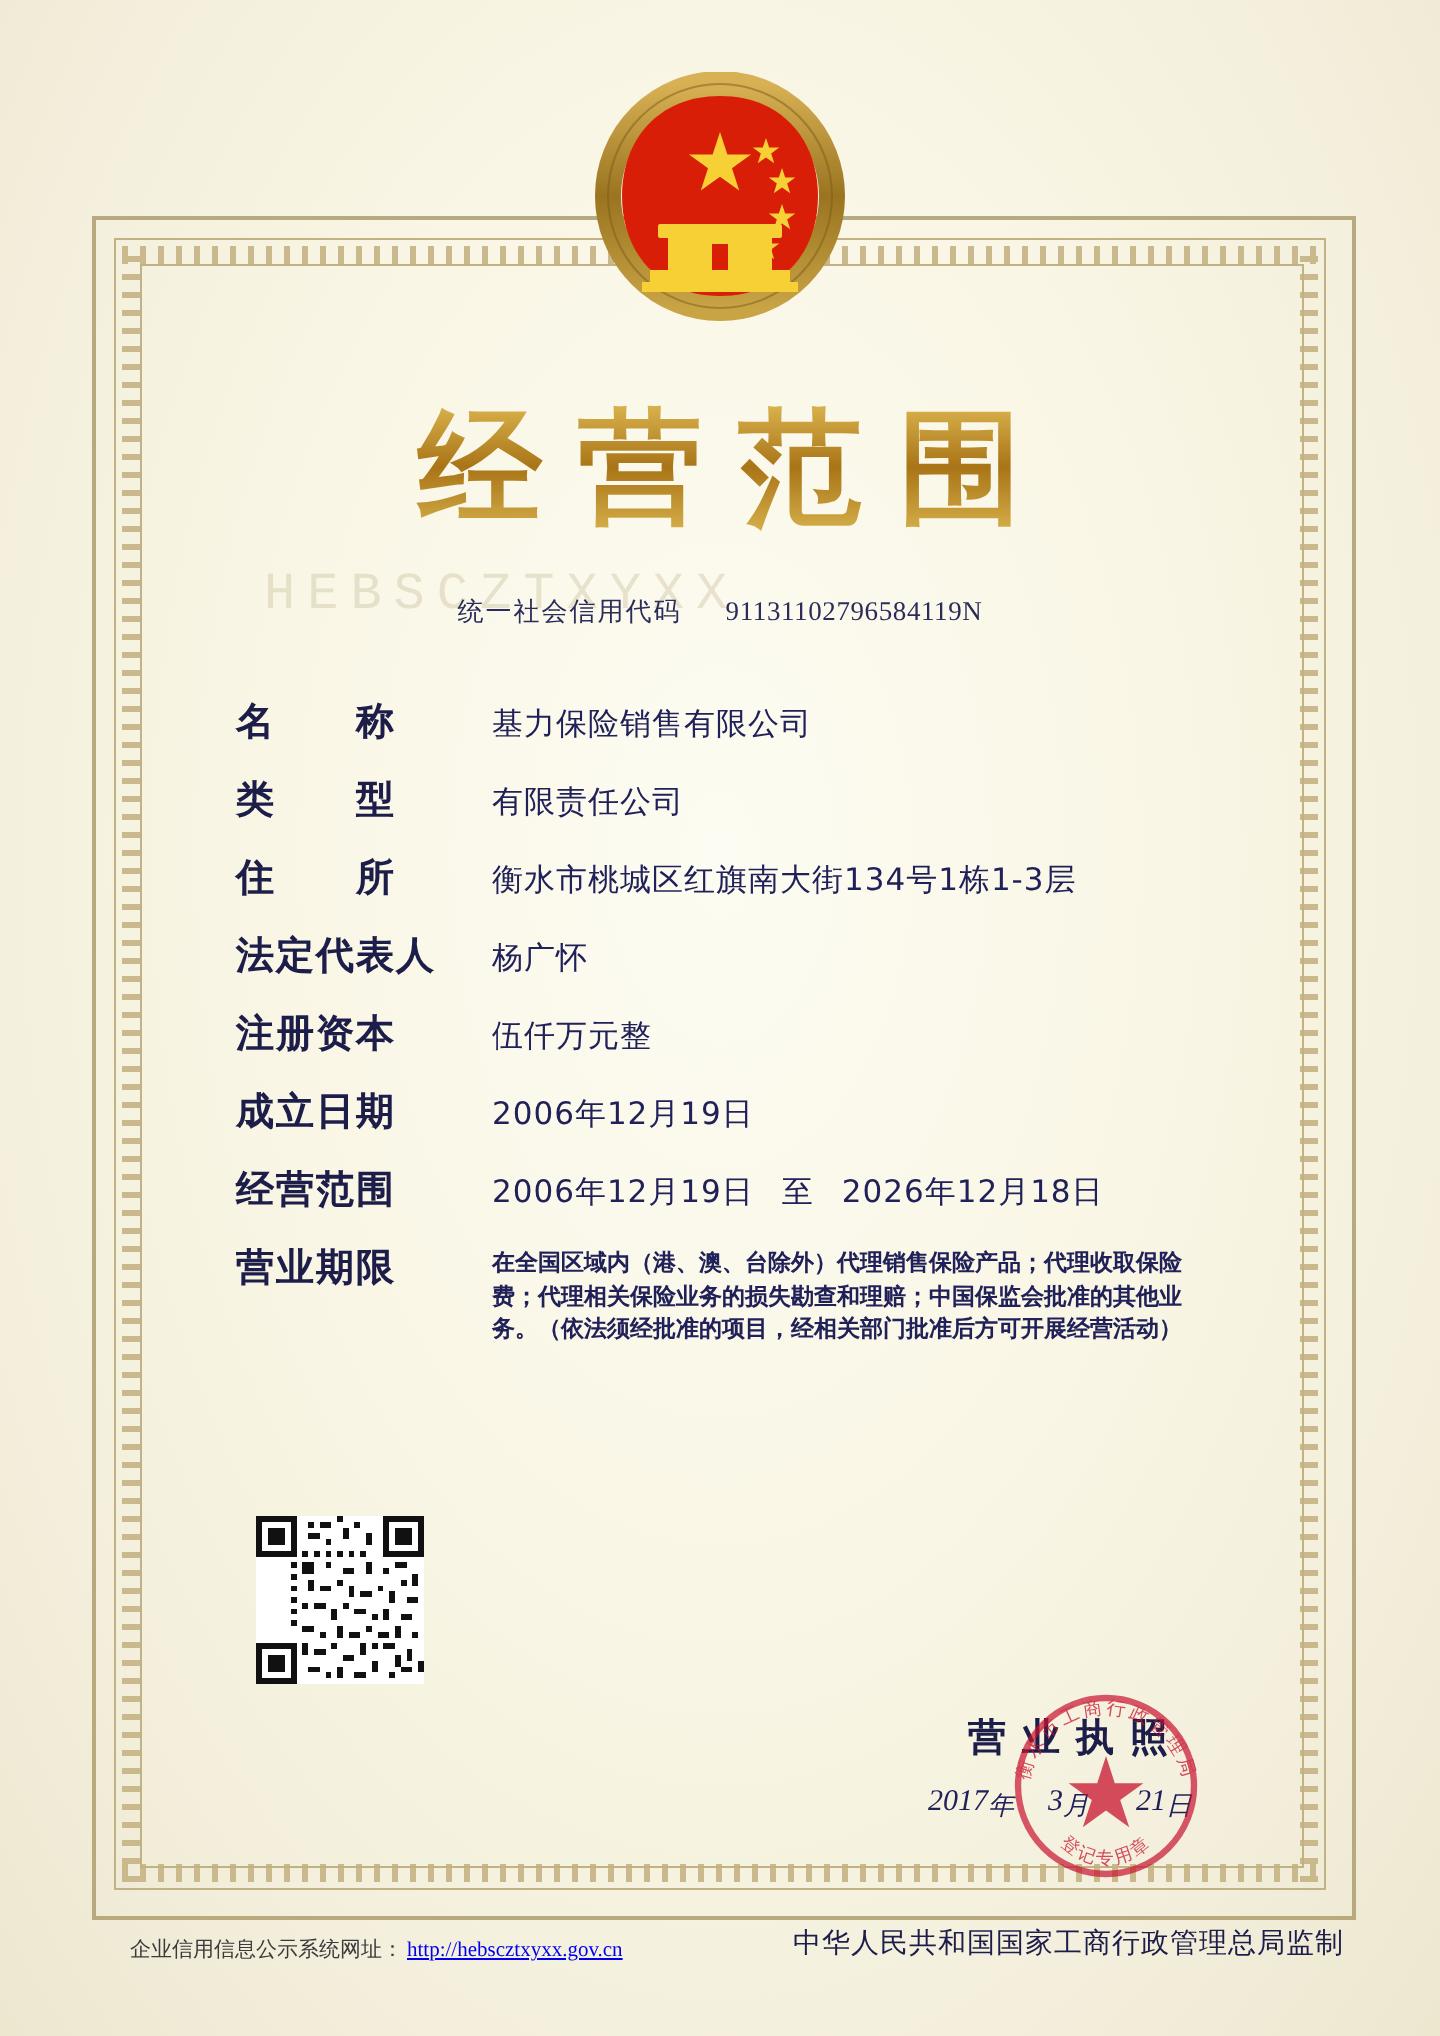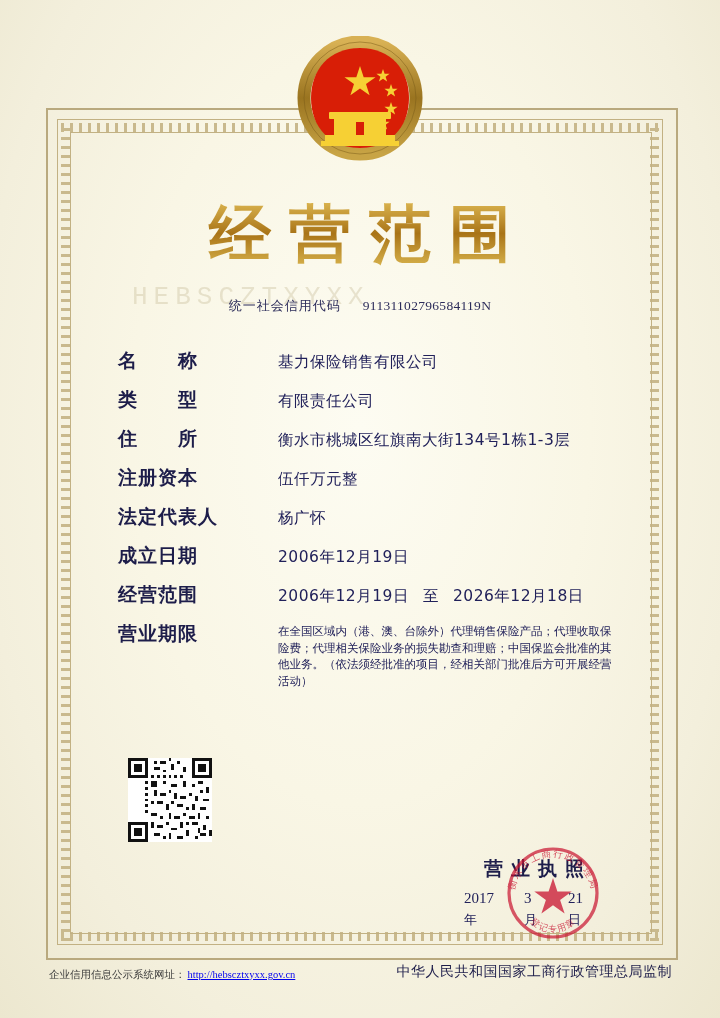--- a/index.html
+++ b/index.html
@@ -108,21 +108,20 @@
     position: absolute;
     top: 348px;
     left: 118px;
     width: 500px;
   }
   .row {
     display: flex;
     align-items: flex-start;
     margin-bottom: 13px;
     min-height: 26px;
-    gap: 32px;
   }
   .label {
     width: 128px;
     flex: 0 0 128px;
     font-family: "DejaVu Sans", "Liberation Sans", sans-serif;
     font-size: 19px;
     font-weight: bold;
     color: #1d1d4a;
     letter-spacing: 1px;
     white-space: nowrap;
@@ -133,20 +132,21 @@
     color: #21215a;
     padding-top: 4px;
     letter-spacing: 0.5px;
   }
   .value.small {
     font-size: 11.5px;
     line-height: 1.45;
     letter-spacing: 0;
     padding-top: 2px;
     width: 360px;
+    font-weight: bold;
   }
   .value .mid { margin: 0 14px; }
 
   
   .qr {
     position: absolute;
     left: 128px;
     top: 758px;
     width: 84px;
     height: 84px;
@@ -170,44 +170,45 @@
   .reg-date {
     margin-top: 8px;
     display: flex;
     justify-content: flex-end;
     align-items: baseline;
     font-size: 15px;
     color: #21215a;
   }
   .reg-date .seg {
     display: flex;
-    flex-direction: column;
-    align-items: flex-start;
+    flex-direction: row;
+    align-items: center;
     margin-left: 4px;
+    font-style: italic;
   }
   .reg-date .num { font-family: "Liberation Serif", serif; font-size: 15px; }
   .reg-date .unit { font-size: 13px; margin-top: 4px; }
   .reg-date .seg.y { width: 56px; }
   .reg-date .seg.m { width: 40px; }
   .reg-date .seg.d { width: 40px; }
 
   
   .seal {
     position: absolute;
     left: 498px;
     top: 838px;
     width: 110px;
     height: 110px;
     opacity: 0.82;
   }
 
   
   .footer-left {
     position: absolute;
-    left: 49px;
+    left: 65px;
     top: 968px;
     font-family: "DejaVu Sans", "Liberation Sans", sans-serif;
     font-size: 10.5px;
     color: #3a3a3a;
   }
   .footer-left .url {
     font-family: "Liberation Serif", serif;
     text-decoration: underline;
     margin-left: 2px;
   }
@@ -295,27 +296,27 @@
       <div class="label">类　　型</div>
       <div class="value">有限责任公司</div>
     </div>
 
     <div class="row">
       <div class="label">住　　所</div>
       <div class="value">衡水市桃城区红旗南大街134号1栋1-3层</div>
     </div>
 
     <div class="row">
+      <div class="label">法定代表人</div>
+      <div class="value">杨广怀</div>
+    </div>
+
+    <div class="row">
       <div class="label">注册资本</div>
       <div class="value">伍仟万元整</div>
-    </div>
-
-    <div class="row">
-      <div class="label">法定代表人</div>
-      <div class="value">杨广怀</div>
     </div>
 
     <div class="row">
       <div class="label">成立日期</div>
       <div class="value">2006年12月19日</div>
     </div>
 
     <div class="row">
       <div class="label">经营范围</div>
       <div class="value">

